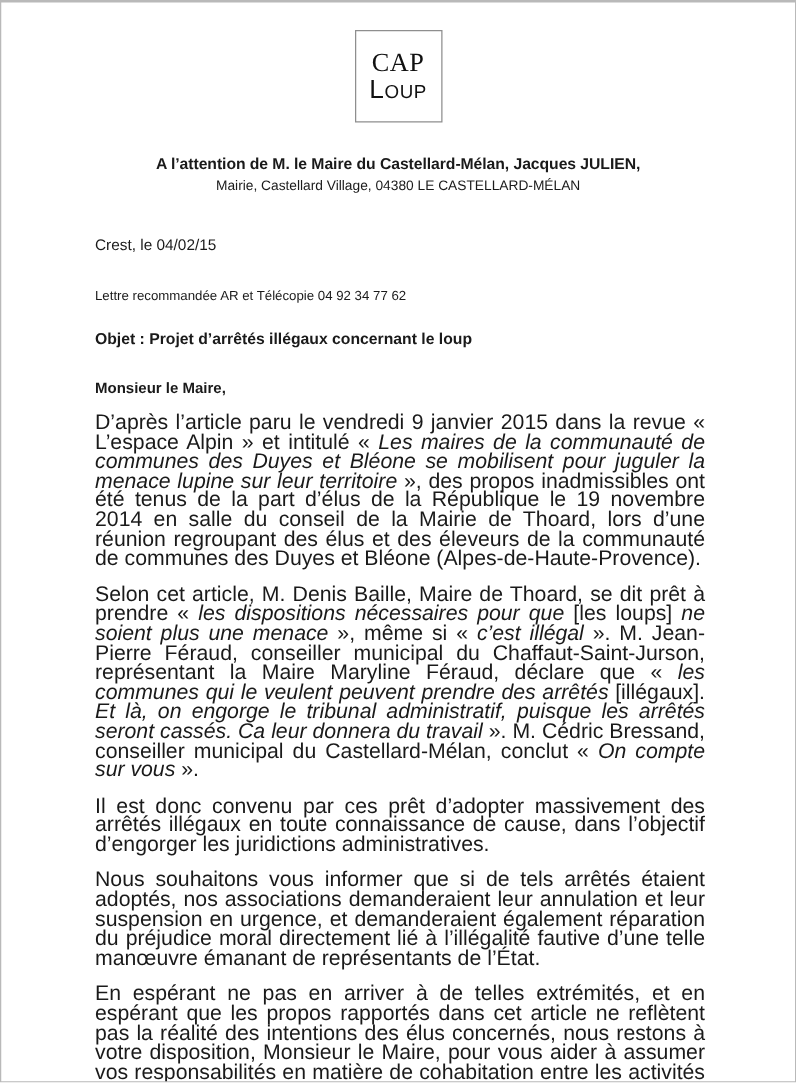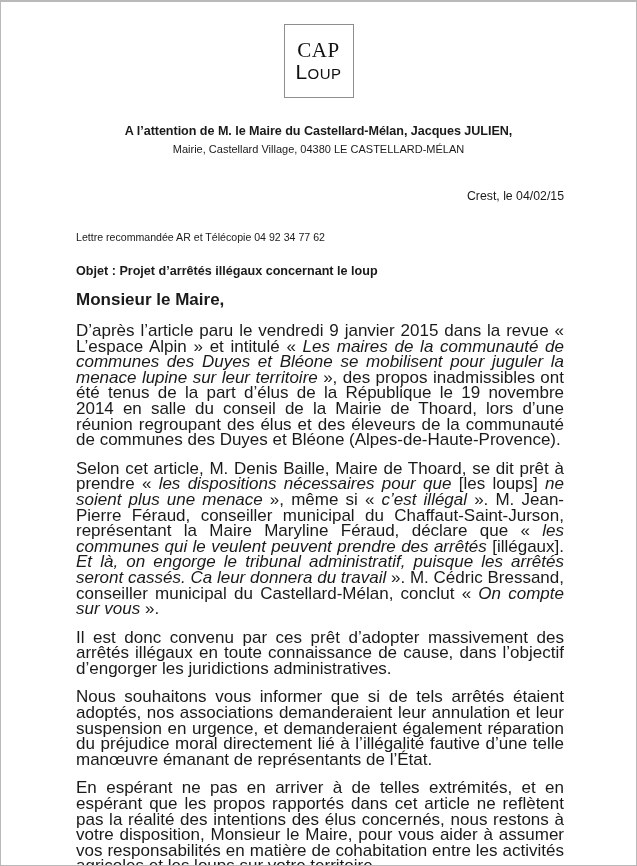--- a/index.html
+++ b/index.html
@@ -82,36 +82,36 @@
     line-height: 17px;
     margin-top: 1px;
   }
 
   
   .col {
     margin: 0 72px 0 75px;
   }
   .date-line {
     margin-top: 31px;
-    text-align: right;
+    text-align: left;
     font-size: 12.3px;
   }
   .ref-line {
     margin-top: 27px;
     font-size: 10.6px;
     line-height: 14px;
   }
   .subject-line {
     margin-top: 20px;
     font-size: 12.6px;
     font-weight: bold;
   }
   .salutation {
-    margin-top: 12px;
-    font-size: 17px;
+    margin-top: 25px;
+    font-size: 12px;
     font-weight: bold;
   }
   p.body-par {
     margin: 13px 0 0 0;
     font-size: 17px;
     line-height: 15.6px;
     text-align: justify;
     text-justify: inter-word;
     hyphens: none;
   }

